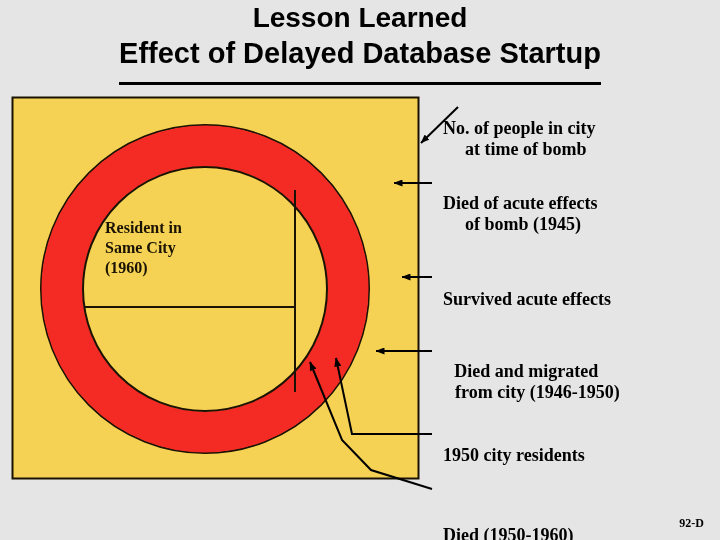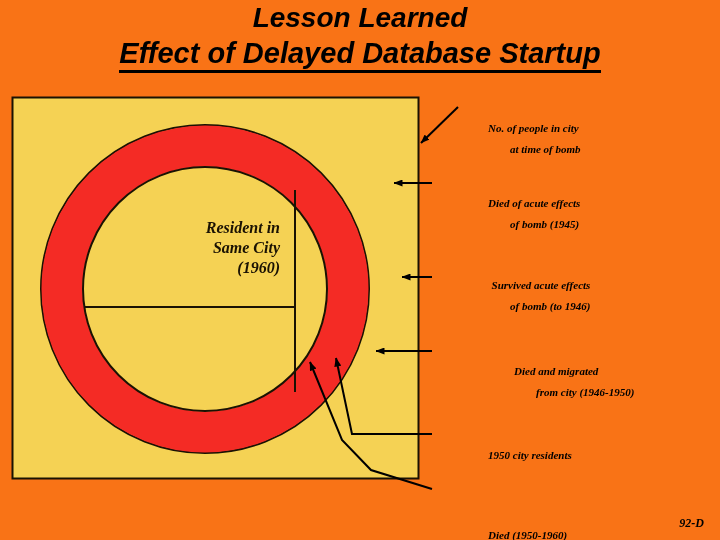--- a/index.html
+++ b/index.html
@@ -4,24 +4,23 @@
 <style>
   html, body {
     margin: 0;
     padding: 0;
     background: #ffffff;
   }
   #page {
     position: relative;
     width: 720px;
     height: 540px;
-    background: #f97316;
+    background: #e5e5e5;
     overflow: hidden;
     font-family: "Liberation Serif", "DejaVu Serif", serif;
-    font-style: italic;
   }
 
   
   .title-block {
     position: absolute;
     left: 0;
     top: 2px;
     width: 720px;
     text-align: center;
   }
@@ -38,53 +37,52 @@
     padding: 0 8px;
   }
   .title-line2 {
     display: inline-block;
     font-family: "Liberation Sans", "DejaVu Sans", sans-serif;
     font-weight: bold;
     font-size: 29px;
     line-height: 34px;
     color: #000000;
     border-bottom: 3px solid #000000;
-    padding-bottom: 0;
+    padding-bottom: 12px;
     white-space: nowrap;
   }
 
   
   #diagram {
     position: absolute;
     left: 0;
     top: 0;
     width: 720px;
     height: 540px;
   }
 
   
   .callout {
     position: absolute;
     font-family: "Liberation Serif", "DejaVu Serif", serif;
     font-weight: bold;
-    font-size: 11px;
+    font-size: 18px;
     line-height: 21px;
     color: #000000;
     white-space: pre-line;
-    margin-left: 45px;
   }
   .callout .l2 { display: block; padding-left: 22px; }
 
   
   .inner-text {
     position: absolute;
     font-family: "Liberation Serif", "DejaVu Serif", serif;
     font-weight: bold;
     color: #1a1203;
-    text-align: right;
+    text-align: left;
     line-height: 20px;
     font-size: 16px;
   }
 
   
   .footer {
     position: absolute;
     right: 16px;
     bottom: 9px;
     font-family: "Liberation Serif", "DejaVu Serif", serif;
@@ -143,26 +141,25 @@
   <div class="callout" style="left:443px; top:97px;">
     <span>No. of people in city</span>
     <span class="l2">at time of bomb</span>
   </div>
 
   <div class="callout" style="left:443px; top:172px;">
     <span>Died of acute effects</span>
     <span class="l2">of bomb (1945)</span>
   </div>
 
-  <div class="callout" style="left:443px; top:254px;text-align:right;">
+  <div class="callout" style="left:443px; top:268px;">
     <span>Survived acute effects</span>
-    <span class="l2">of bomb (to 1946)</span>
   </div>
 
-  <div class="callout" style="left:469px; top:340px;">
+  <div class="callout" style="left:433px; top:340px;text-align:center;">
     <span>Died and migrated</span>
     <span class="l2">from city (1946-1950)</span>
   </div>
 
   <div class="callout" style="left:443px; top:424px;">
     <span>1950 city residents</span>
   </div>
 
   <div class="callout" style="left:443px; top:504px;">
     <span>Died (1950-1960)</span>

